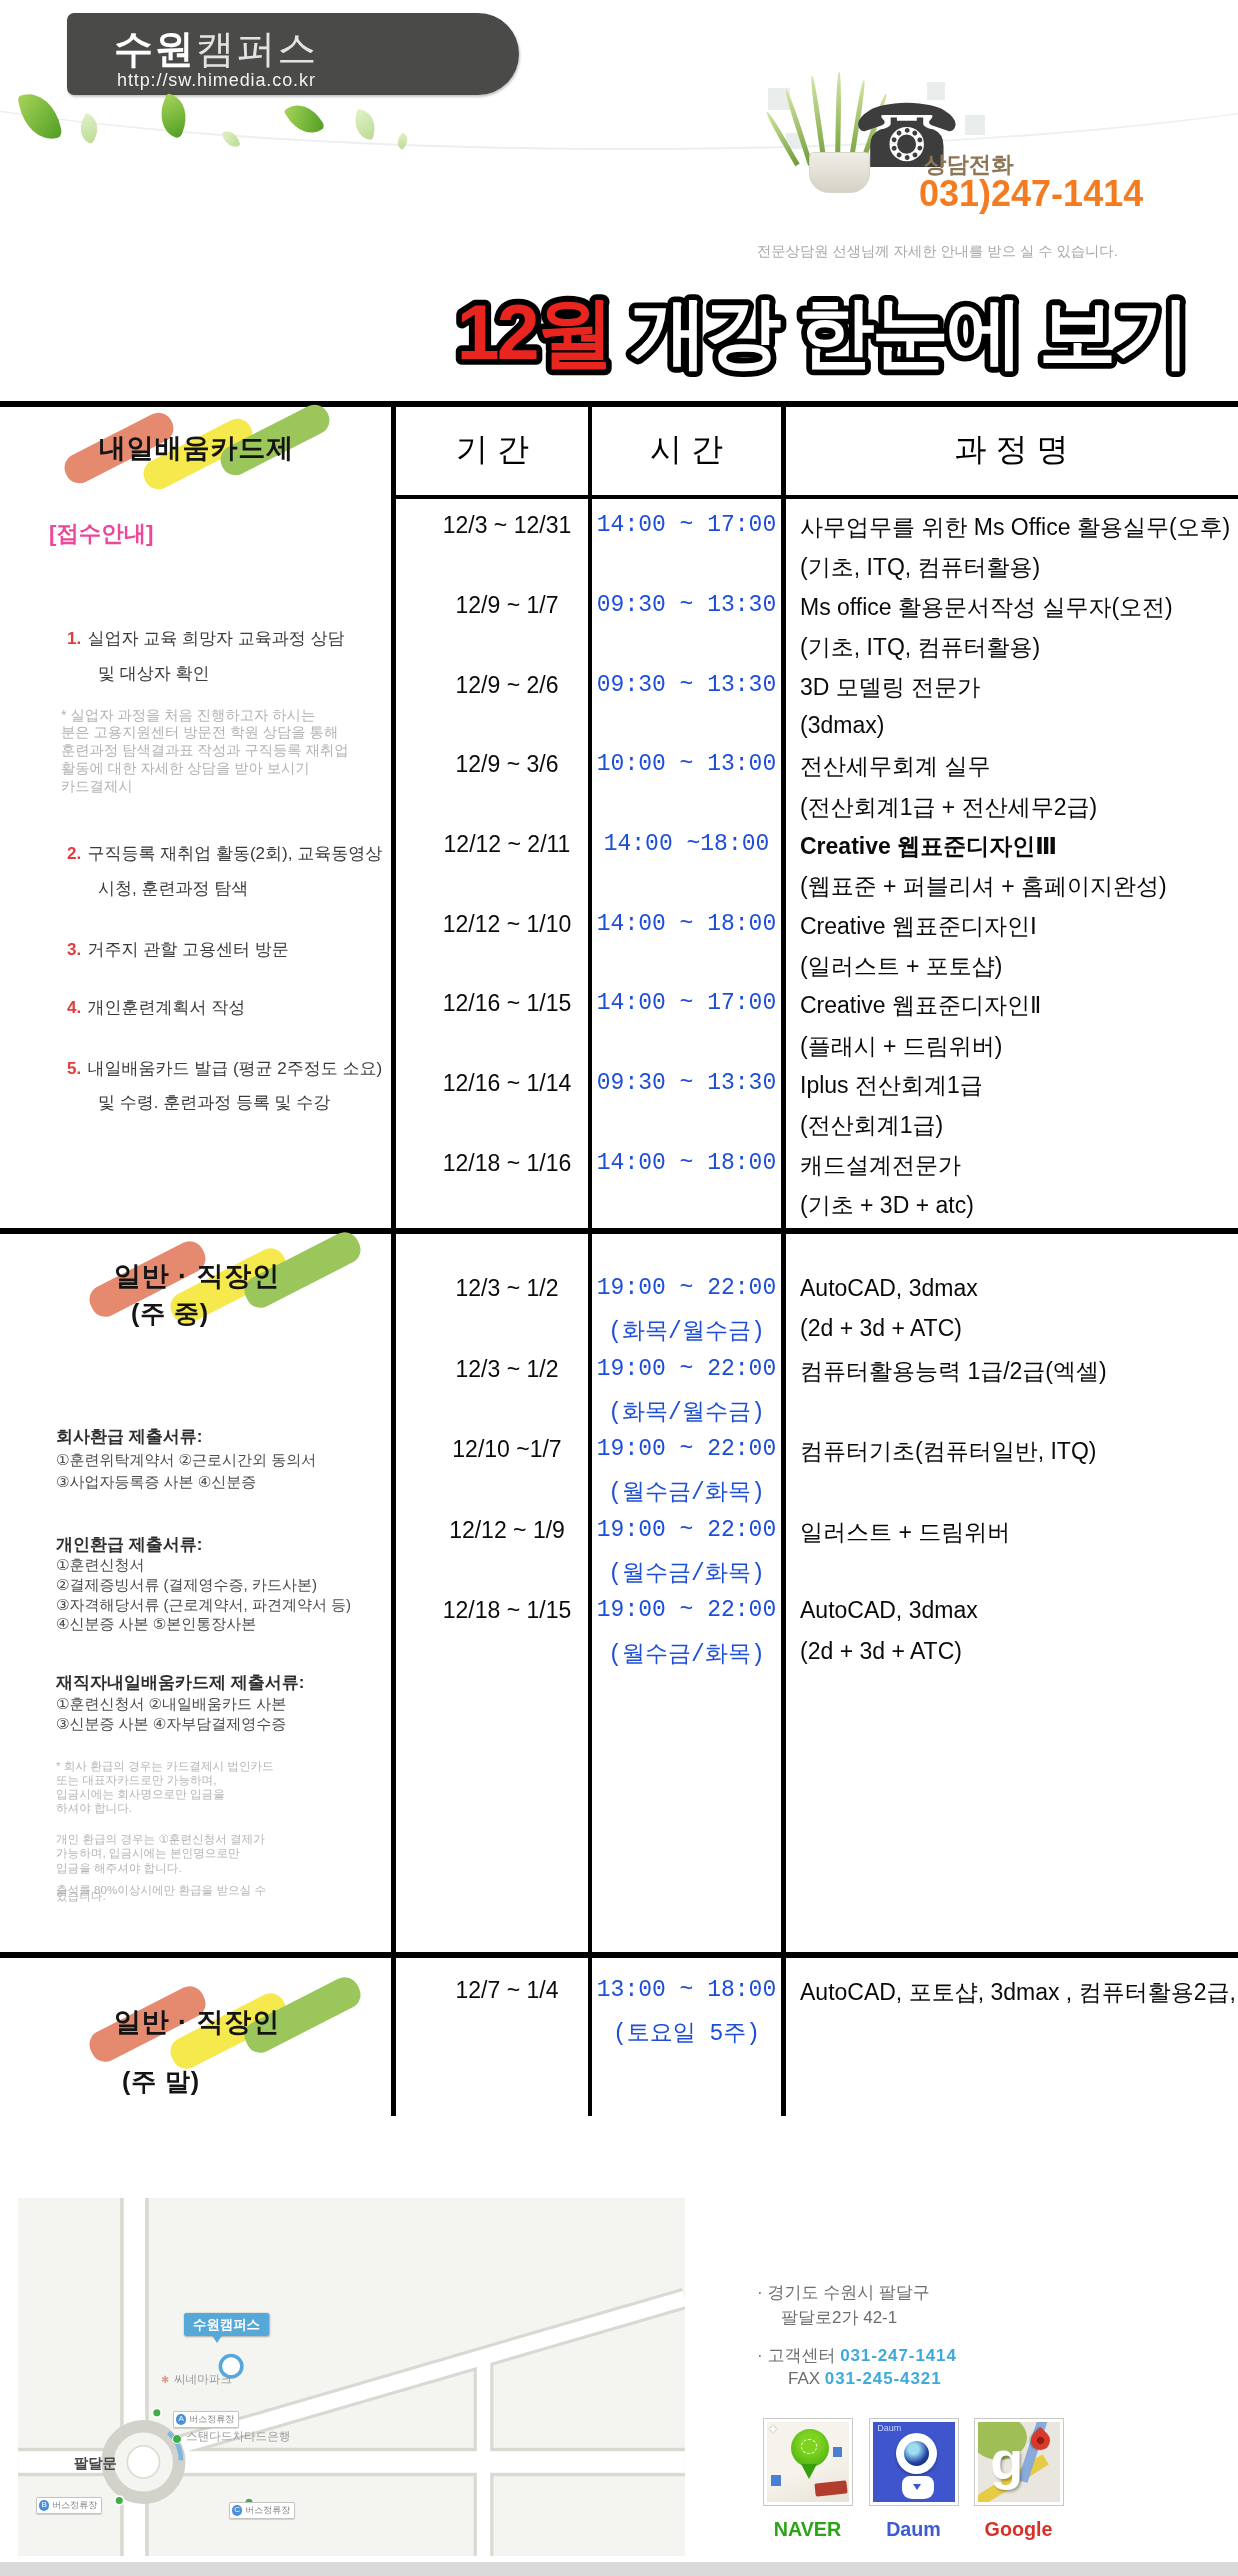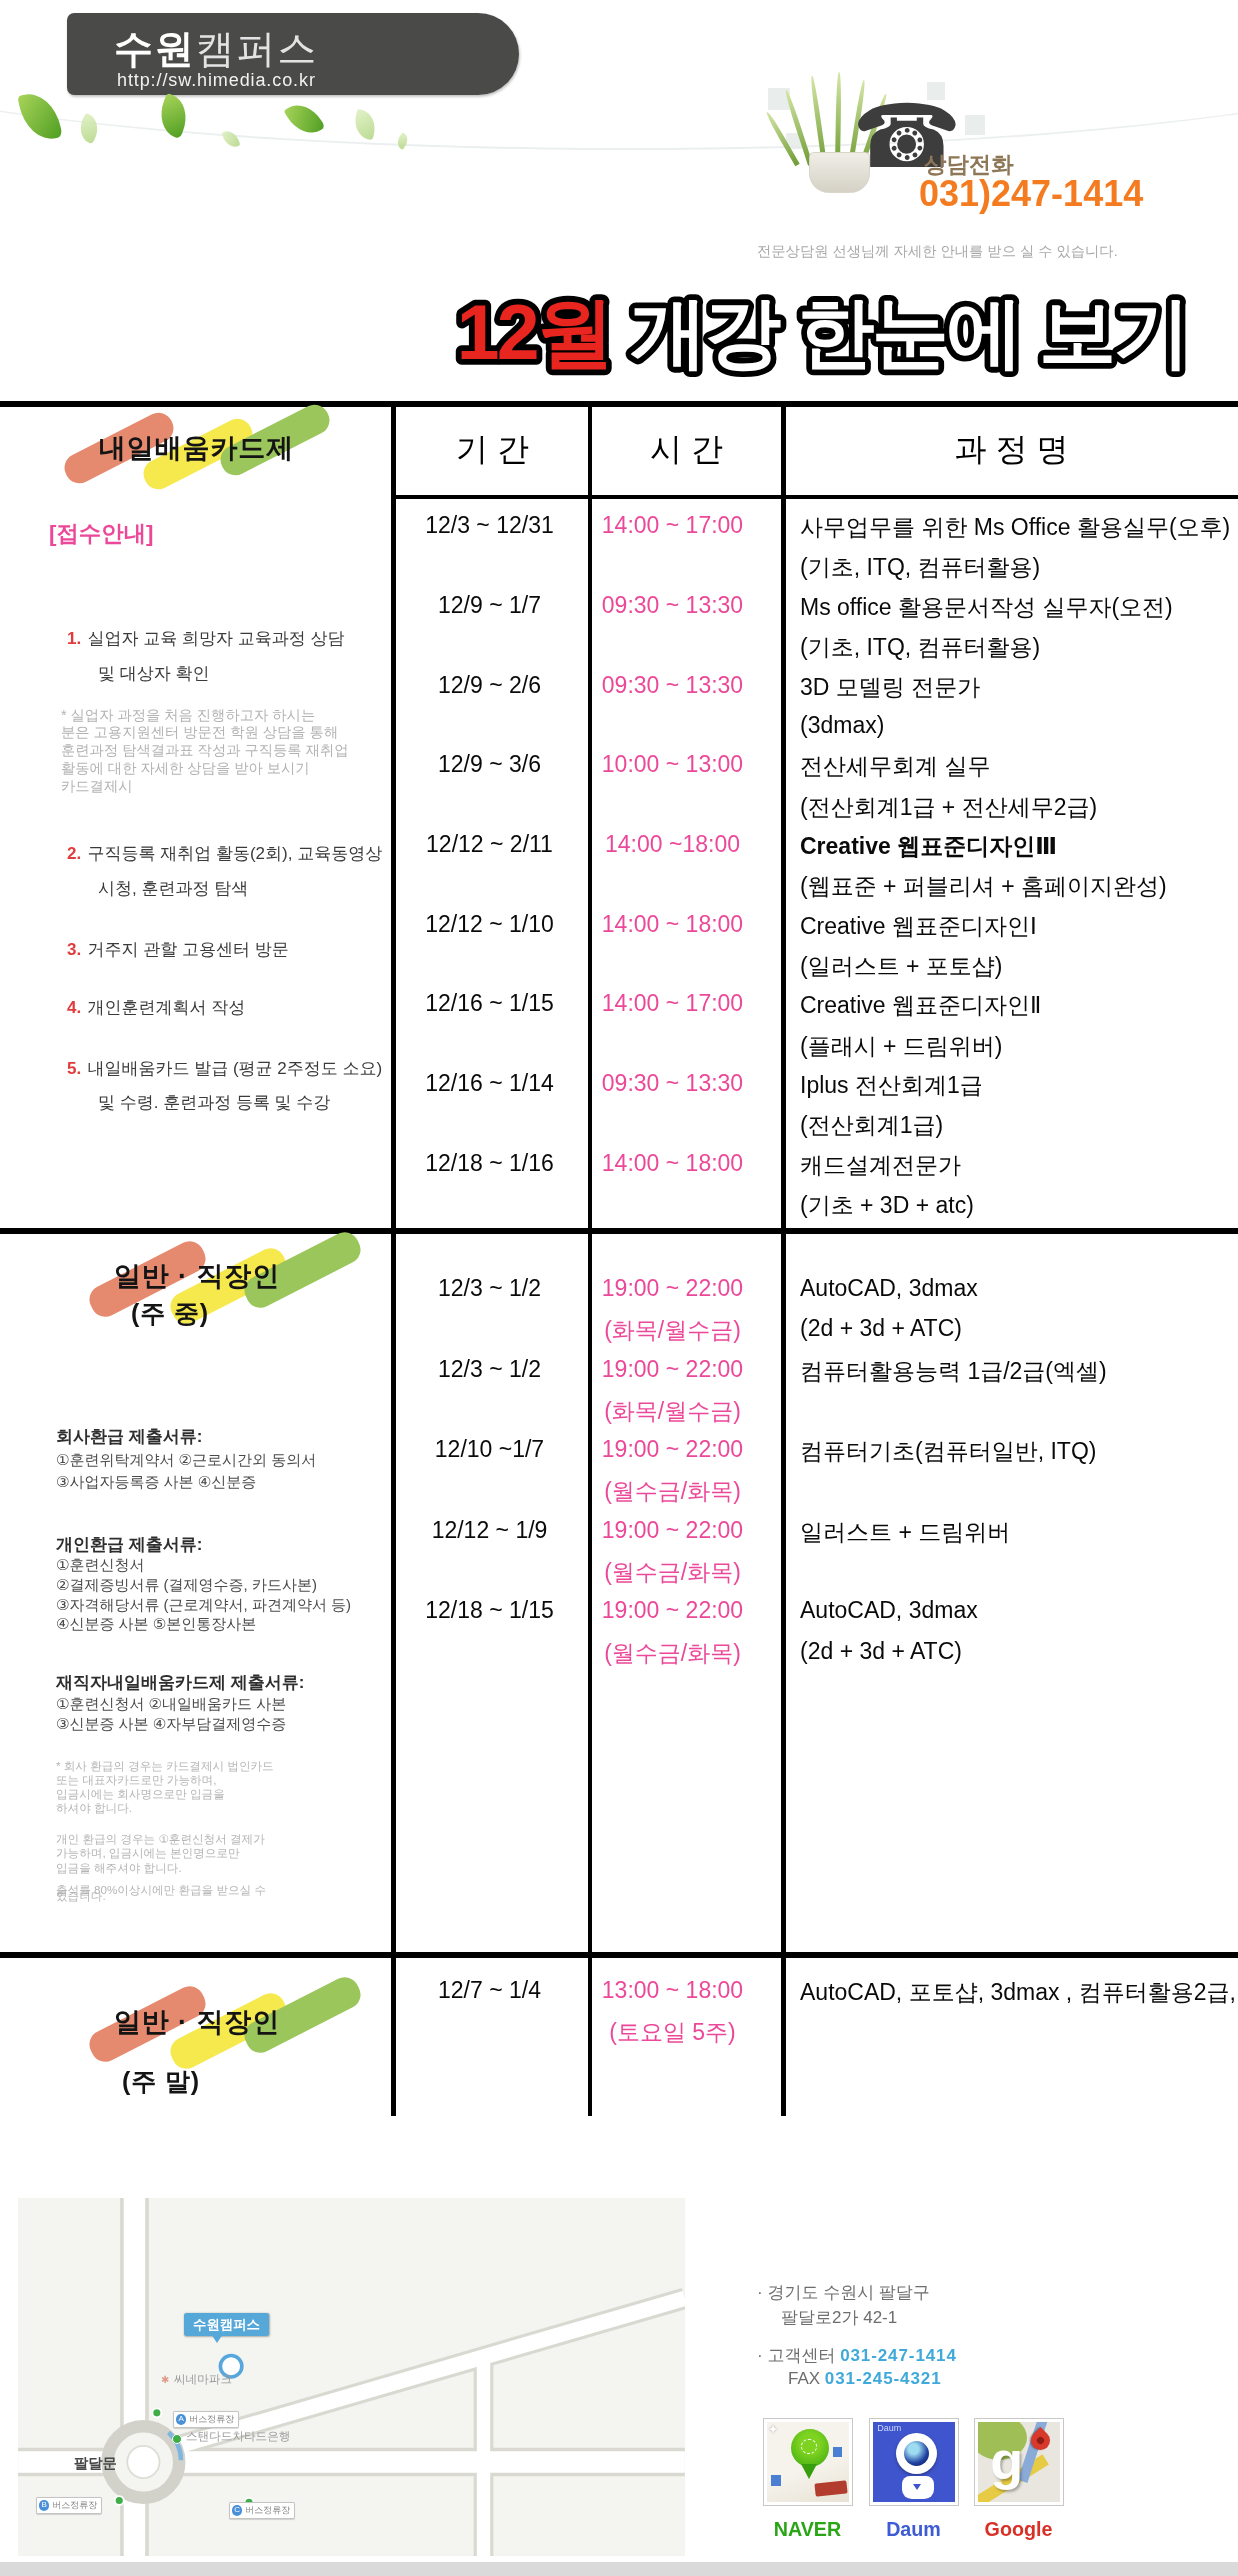--- a/index.html
+++ b/index.html
@@ -23,22 +23,22 @@
        background:linear-gradient(#f0eee7,#d5d1c5);border-radius:4.5px 4.5px 19.7px 19.7px;}
   #phone-icon{position:absolute;left:852px;top:93px;font-size:88px;line-height:1;color:#3d3d3d;}
   .sq{position:absolute;background:#e4eae9;opacity:.8;}
   #consult-label{position:absolute;left:924px;top:149px;font-size:22.4px;font-weight:bold;color:#8e7757;}
   #consult-number{position:absolute;left:919px;top:173px;font-size:36px;font-weight:bold;color:#f47b20;}
   #consult-caption{position:absolute;left:757px;top:242px;font-size:14.3px;color:#a9a9a9;}
   #title-svg{position:absolute;left:412px;top:278px;}
   
   .hline,.vline{position:absolute;background:#000;}
   
-  .c-period{position:absolute;left:391px;width:197px;text-align:center;font-size:23px;color:#0a0a0a;white-space:nowrap;}
-  .c-time{position:absolute;left:592px;width:161px;text-align:center;font-size:23px;color:#ec4899;white-space:nowrap;}
+  .c-period{position:absolute;left:391px;width:232px;text-align:center;font-size:23px;color:#0a0a0a;white-space:nowrap;}
+  .c-time{position:absolute;left:592px;width:189px;text-align:center;font-size:23px;color:#1d4ed8;white-space:nowrap;font-family:Liberation Mono, monospace;}
   .c-name{position:absolute;left:800px;width:452px;font-size:23px;color:#0a0a0a;white-space:nowrap;}
   .c-name.bold-name{font-weight:bold;}
   .hdr{position:absolute;font-size:32px;color:#000;text-align:center;white-space:nowrap;}
   
   .brush{position:absolute;width:118px;height:30px;border-radius:14.3px;transform:rotate(-27deg);}
   .b-red{background:#e68a6f;}
   .b-yel{background:#f6e94e;}
   .b-grn{background:#9bc65b;}
   .brush-text{position:absolute;left:0;right:0;text-align:center;font-weight:bold;color:#141414;letter-spacing:0.9px;}
   

